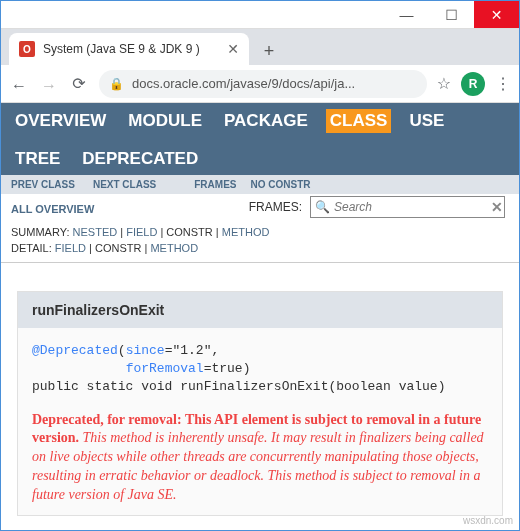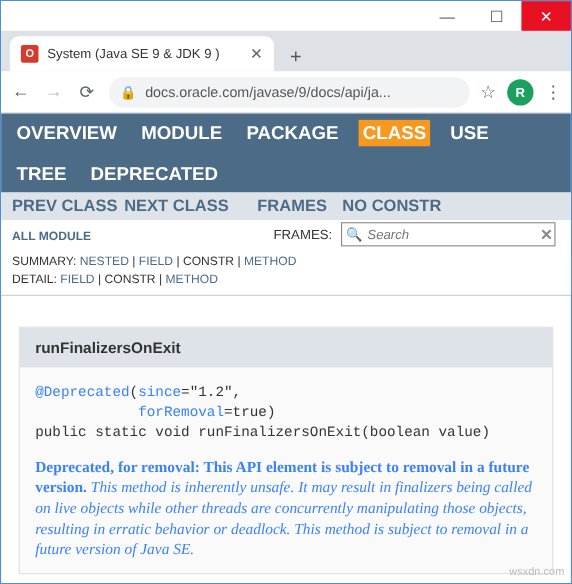--- a/index.html
+++ b/index.html
@@ -32,21 +32,21 @@
 .menu { color: #5f6368; font-size: 16px; }
 
 
 .content { flex: 1; overflow: hidden; position: relative; }
 
 
 .topnav { background: #4c6b87; color: #fff; padding: 6px 10px 4px 10px; font-size: 17px; font-weight: bold; display: flex; gap: 14px; flex-wrap: wrap; }
 .topnav a { color: #fff; text-decoration: none; padding: 2px 4px; }
 .topnav a.active { background: #f8981d; }
 
-.subnav { background: #dee3e9; padding: 4px 10px; font-size: 15px; display: flex; gap: 6px; color: #4c6b87; font-weight: bold; }
+.subnav { background: #dee3e9; padding: 4px 10px; font-size: 10px; display: flex; gap: 18px; color: #4c6b87; font-weight: bold; }
 .subnav a { color: #4c6b87; text-decoration: none; }
 .subnav .framegrp { margin-left: 20px; display: flex; gap: 14px; }
 
 .allclasses { background: #fff; padding: 6px 10px; font-size: 11px; color: #4c6b87; font-weight: bold; }
 .allclasses a { color: #4c6b87; text-decoration: none; }
 
 .searchrow { display: flex; align-items: center; justify-content: flex-end; padding: 2px 14px 6px 10px; gap: 8px; font-size: 12px; background: #fff; }
 .searchrow label { color: #333; }
 .searchbox { border: 1px solid #888; height: 22px; width: 195px; display: flex; align-items: center; padding: 0 4px; background: #fff; }
 .searchbox .sicon { color: #888; font-size: 12px; margin-right: 4px; }
@@ -58,21 +58,21 @@
 .summaryrow span.sep { color: #333; }
 
 .detailrow { padding: 2px 10px 8px 10px; font-size: 11px; background: #fff; color: #333; border-bottom: 1px solid #ccc; }
 .detailrow a { color: #4c6b87; text-decoration: none; }
 
 
 .method { margin: 28px 16px 0 16px; border: 1px solid #e0e0e0; background: #fafafa; }
 .methodhead { background: #dee3e9; padding: 10px 14px; font-weight: bold; font-size: 14px; color: #333; }
 .methodbody { padding: 14px 14px 4px 14px; font-family: "Courier New", monospace; font-size: 13px; color: #333; line-height: 1.4; white-space: pre; overflow-x: auto; }
 .methodbody .link { color: #3b82f6; }
-.deprecbox { padding: 10px 14px 10px 14px; font-family: Georgia, serif; font-size: 14px; color: #3b82f6; line-height: 1.35; }
+.deprecbox { padding: 10px 14px 10px 14px; font-family: Georgia, serif; font-size: 14px; color: #ef4444; line-height: 1.35; }
 .deprecbox .lead { font-weight: bold; }
 .deprecbox .desc { font-style: italic; }
 
 .watermark { position: absolute; bottom: 4px; right: 6px; font-size: 10px; color: #bbb; font-family: Arial, sans-serif; }
 </style>
 </head>
 <body>
 
 <div class="window">
 
@@ -120,21 +120,21 @@
       <a>PREV CLASS</a>
       <a>NEXT CLASS</a>
       <div class="framegrp">
         <a>FRAMES</a>
         <a>NO CONSTR</a>
       </div>
     </div>
 
     <div style="display:flex; align-items:center; background:#fff;">
       <div class="allclasses" style="flex:1;">
-        <a>ALL MODULE</a>
+        <a>ALL OVERVIEW</a>
       </div>
       <div class="searchrow">
         <label>FRAMES:</label>
         <div class="searchbox">
           <span class="sicon">🔍</span>
           <input type="text" placeholder="Search" style="">
           <span class="clear">✕</span>
         </div>
       </div>
     </div>

